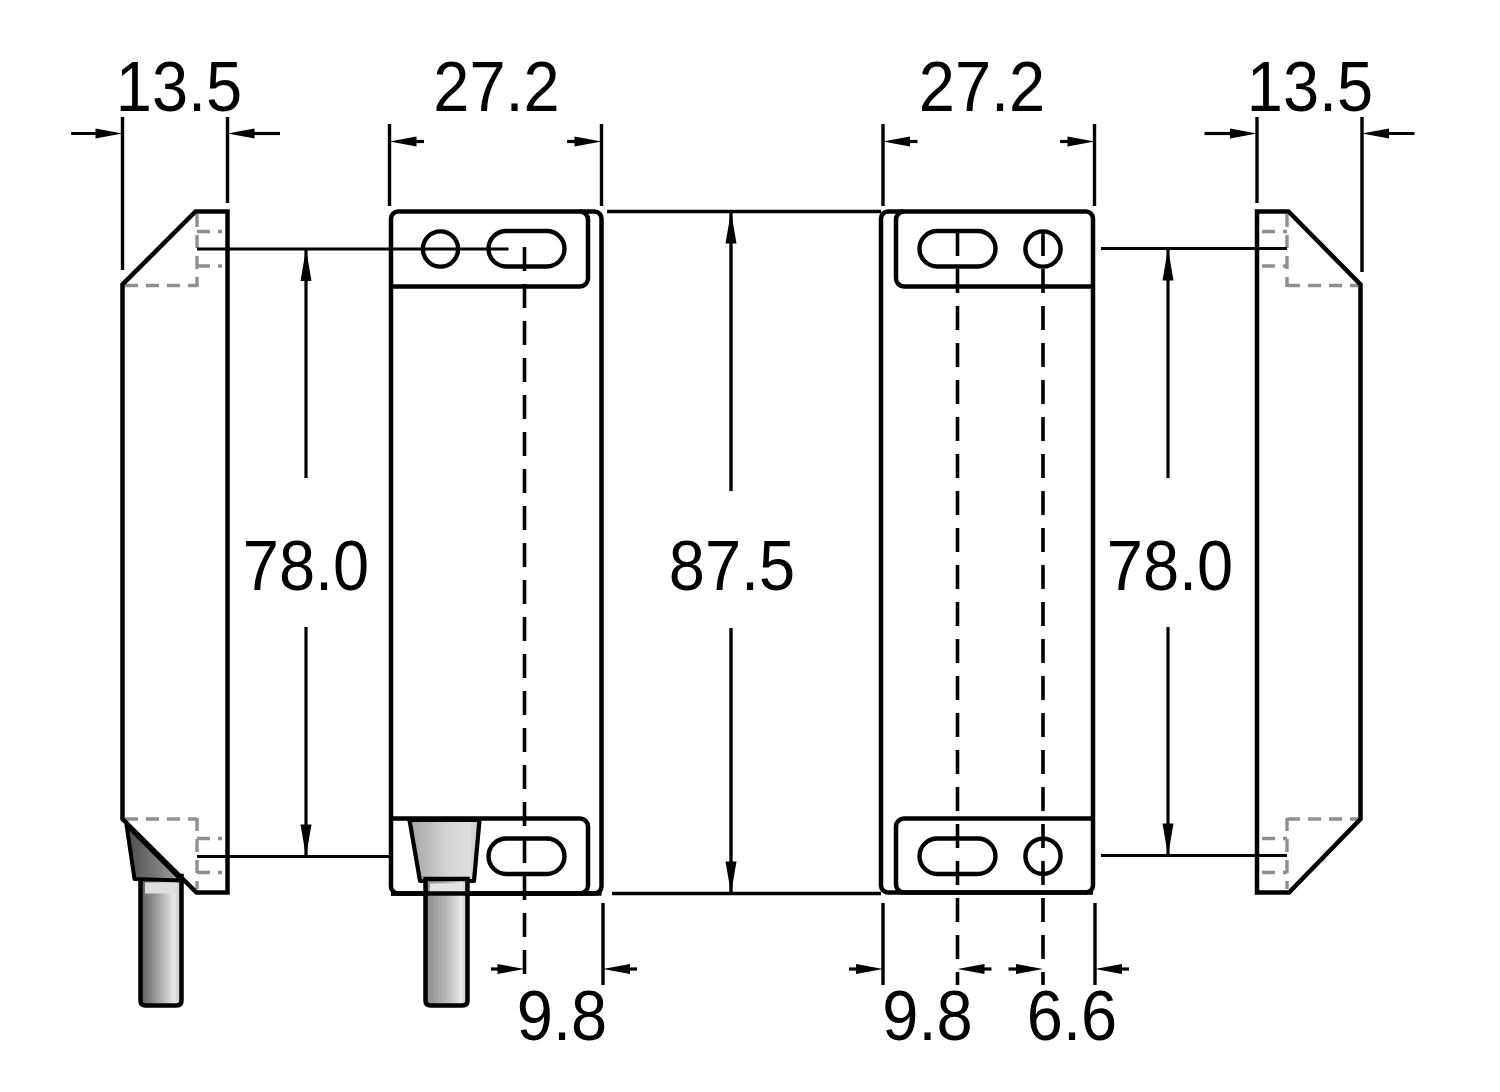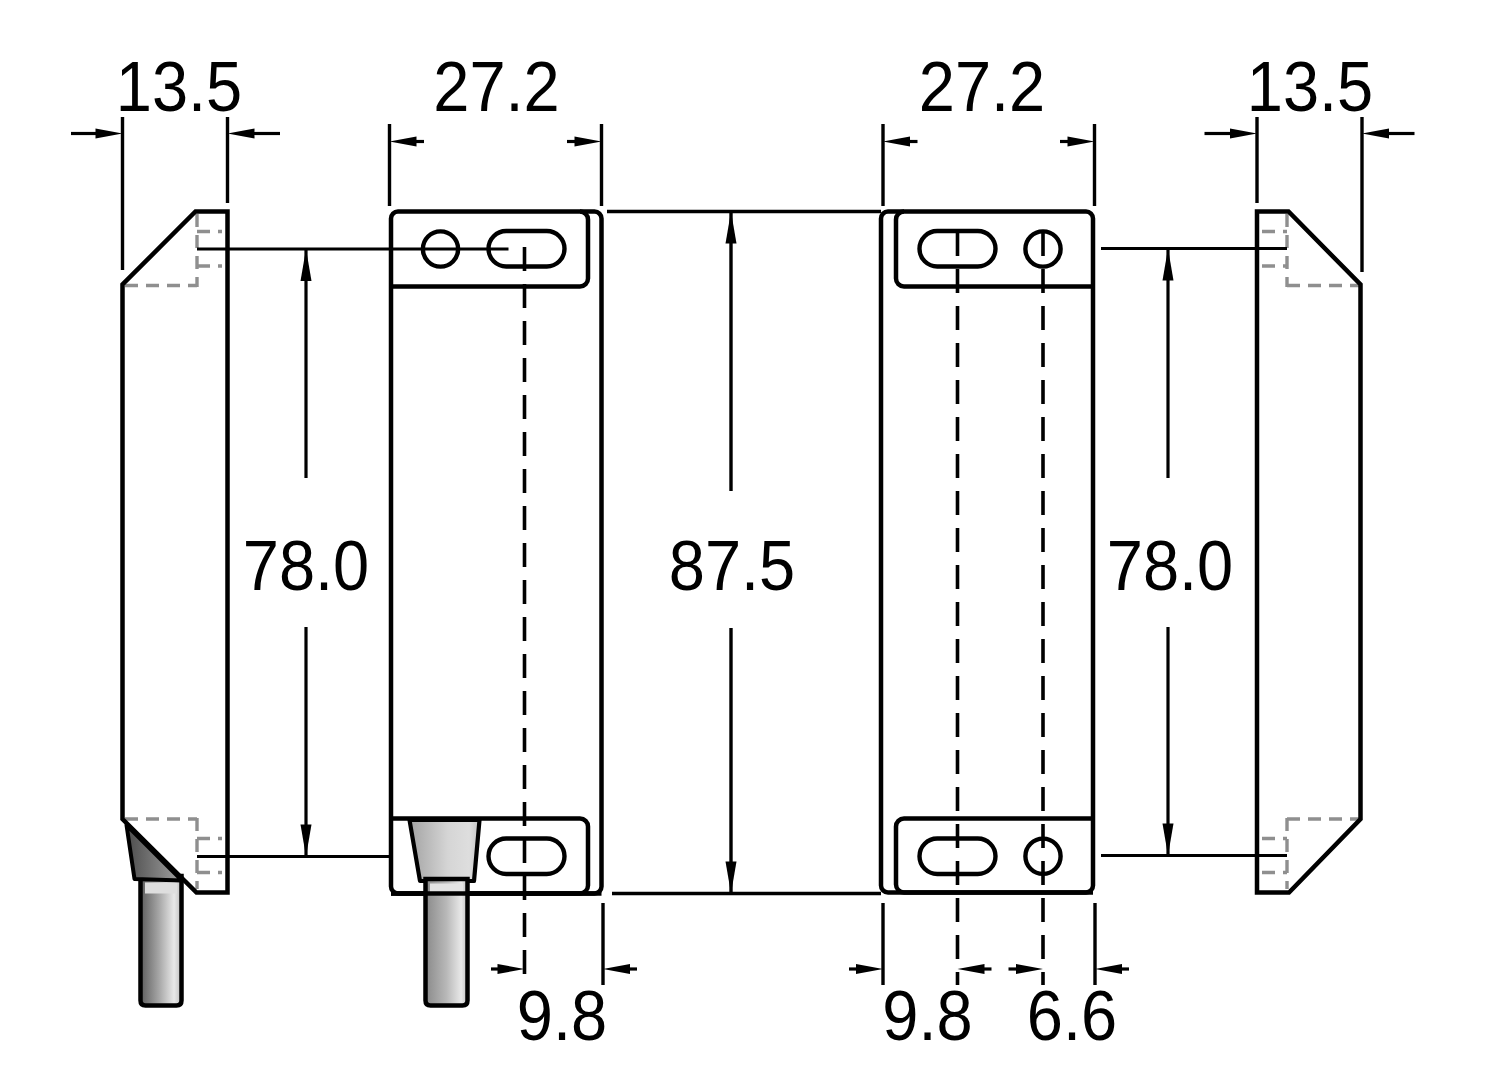--- a/index.html
+++ b/index.html
@@ -1,16 +1,16 @@
 <!DOCTYPE html>
 <html><head>
 <meta charset="utf-8">
 <style>
   html,body{margin:0;padding:0;background:#ffffff;}
-  #page{width:1500px;height:1092px;position:relative;overflow:hidden;}
+  #page{width:1500px;height:1092px;position:relative;overflow:hidden;border-radius:6px;}
   svg{display:block;}
   text{font-family:"Liberation Sans",sans-serif;font-size:65px;fill:#000;}
 </style>
 </head>
 <body>
 <div id="page">
 <svg width="1500" height="1092" viewBox="0 0 1500 1092">
 <defs>
   <linearGradient id="bootSide" x1="0" y1="0" x2="1" y2="0">
     <stop offset="0" stop-color="#4c4c4c"></stop>

